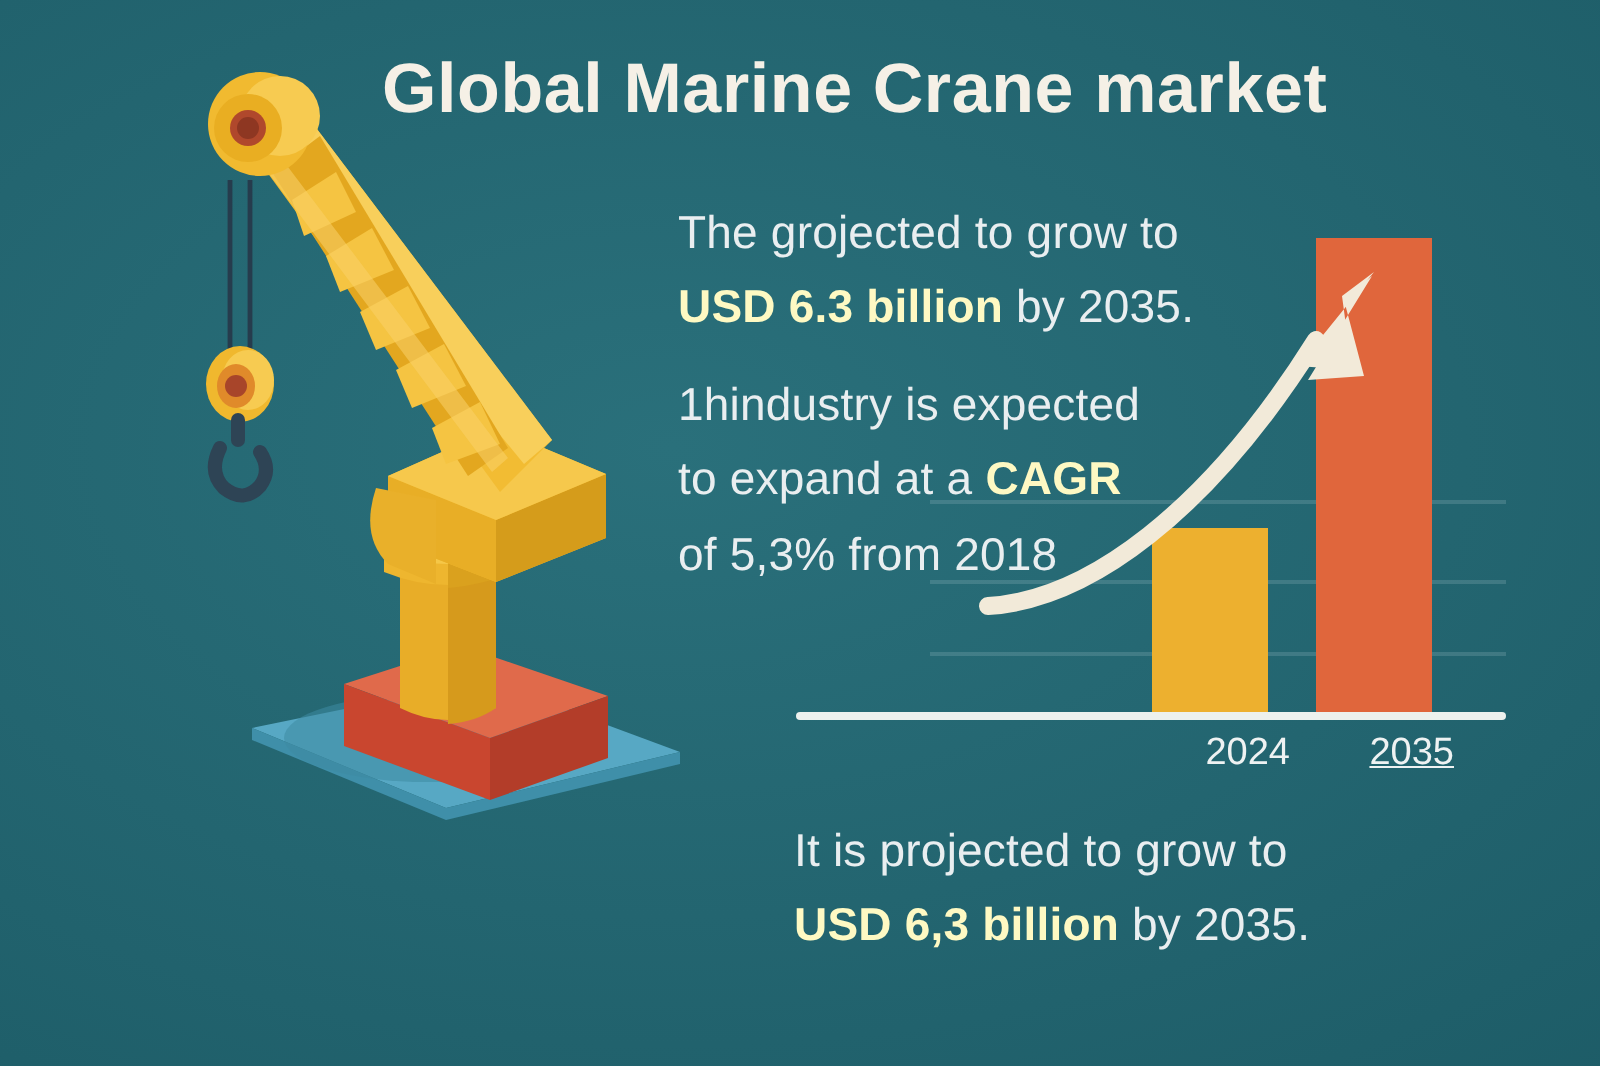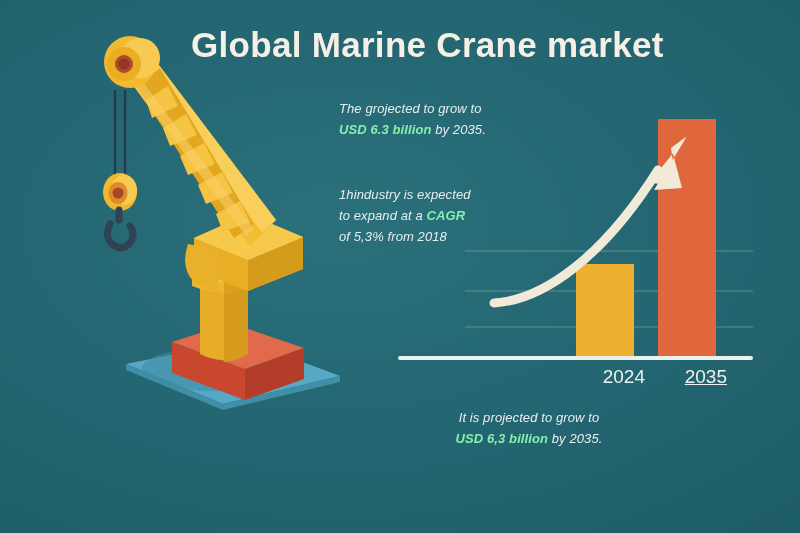--- a/index.html
+++ b/index.html
@@ -35,29 +35,28 @@
     color: #f5f0e6;
     letter-spacing: 0.3px;
     line-height: 1.1;
     white-space: nowrap;
   }
 
   
   .copy {
     position: absolute;
     color: #e9eef0;
-    font-size: 13px;
+    font-size: 23px;
     line-height: 1.62;
     letter-spacing: 0.1px;
-    font-style: italic;
-  }
-  .copy b { font-weight: bold; color: #86efac; }
+  }
+  .copy b { font-weight: bold; color: #fef9c3; }
   #copy-1 { left: 339px; top: 98px;  width: 270px; }
   #copy-2 { left: 339px; top: 184px; width: 250px; }
-  #copy-3 { left: 384px; top: 407px; width: 290px; text-align: center; }
+  #copy-3 { left: 397px; top: 407px; width: 290px; }
 
   
   #chart {
     position: absolute;
     left: 396px;
     top: 108px;
     width: 360px;
     height: 285px;
   }
   .gridline {

